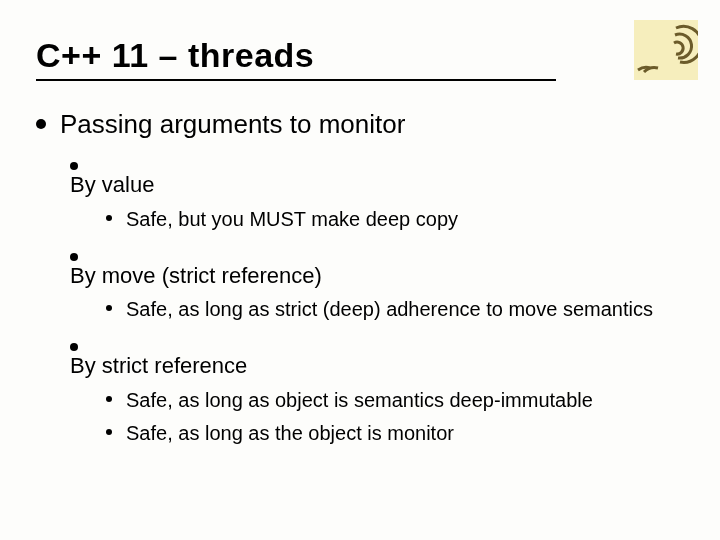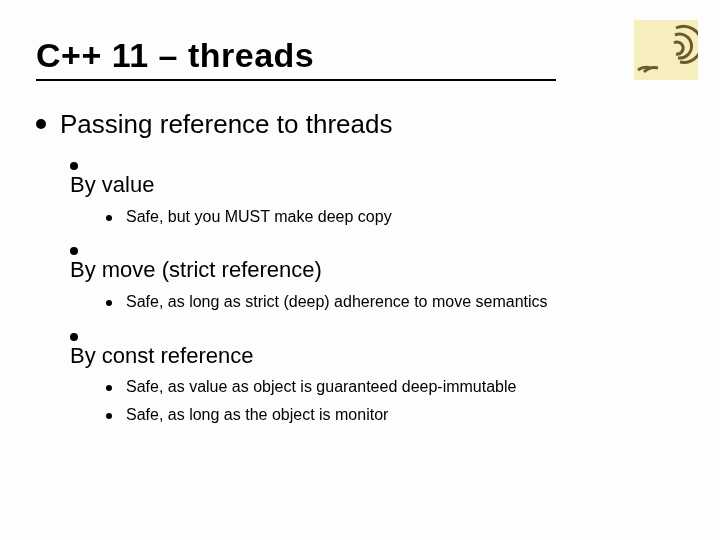--- a/index.html
+++ b/index.html
@@ -61,21 +61,21 @@
     width: 8px;
     height: 8px;
     border-radius: 50%;
     background: #000;
     margin-top: 10px;
     margin-right: 14px;
   }
   .lvl1 { margin-left: 0;   font-size: 26px; }
   .lvl1 .bullet-dot { width: 10px; height: 10px; margin-top: 12px; }
   .lvl2 { margin-left: 34px; font-size: 22px; margin-top: 10px; flex-direction: column; }
-  .lvl3 { margin-left: 70px; font-size: 16px; margin-top: 6px; }
+  .lvl3 { margin-left: 70px; font-size: 20px; margin-top: 6px; }
   .lvl3 .bullet-dot { width: 6px; height: 6px; margin-top: 9px; }
   .text { flex: 1 1 auto; }
 </style>
 </head>
 <body>
 
 <div class="slide">
 
   <svg class="decor" viewBox="0 0 64 60">
     <rect x="0" y="0" width="64" height="60" fill="#f6eebd" stroke="none"></rect>
@@ -92,21 +92,21 @@
       <div class="rule-wrap">
           <hr class="rule">
         </div>
     </div>
   </div>
 
   <div class="content">
 
     <div class="bullet-row lvl1">
       <div class="bullet-dot"></div>
-      <div class="text">Passing reference to threads</div>
+      <div class="text">Passing arguments to monitor</div>
     </div>
 
     <div class="bullet-row lvl2">
       <div class="bullet-dot"></div>
       <div class="text">By value</div>
     </div>
     <div class="bullet-row lvl3">
       <div class="bullet-dot"></div>
       <div class="text">Safe, but you MUST make deep copy</div>
     </div>
@@ -115,25 +115,25 @@
       <div class="bullet-dot"></div>
       <div class="text">By move (strict reference)</div>
     </div>
     <div class="bullet-row lvl3">
       <div class="bullet-dot"></div>
       <div class="text">Safe, as long as strict (deep) adherence to move semantics</div>
     </div>
 
     <div class="bullet-row lvl2">
       <div class="bullet-dot"></div>
-      <div class="text">By const reference</div>
+      <div class="text">By strict reference</div>
     </div>
     <div class="bullet-row lvl3">
       <div class="bullet-dot"></div>
-      <div class="text">Safe, as value as object is guaranteed deep-immutable</div>
+      <div class="text">Safe, as long as object is semantics deep-immutable</div>
     </div>
 
     <div class="bullet-row lvl3">
       <div class="bullet-dot"></div>
       <div class="text">Safe, as long as the object is monitor</div>
     </div>
 
   </div>
 </div>
 

